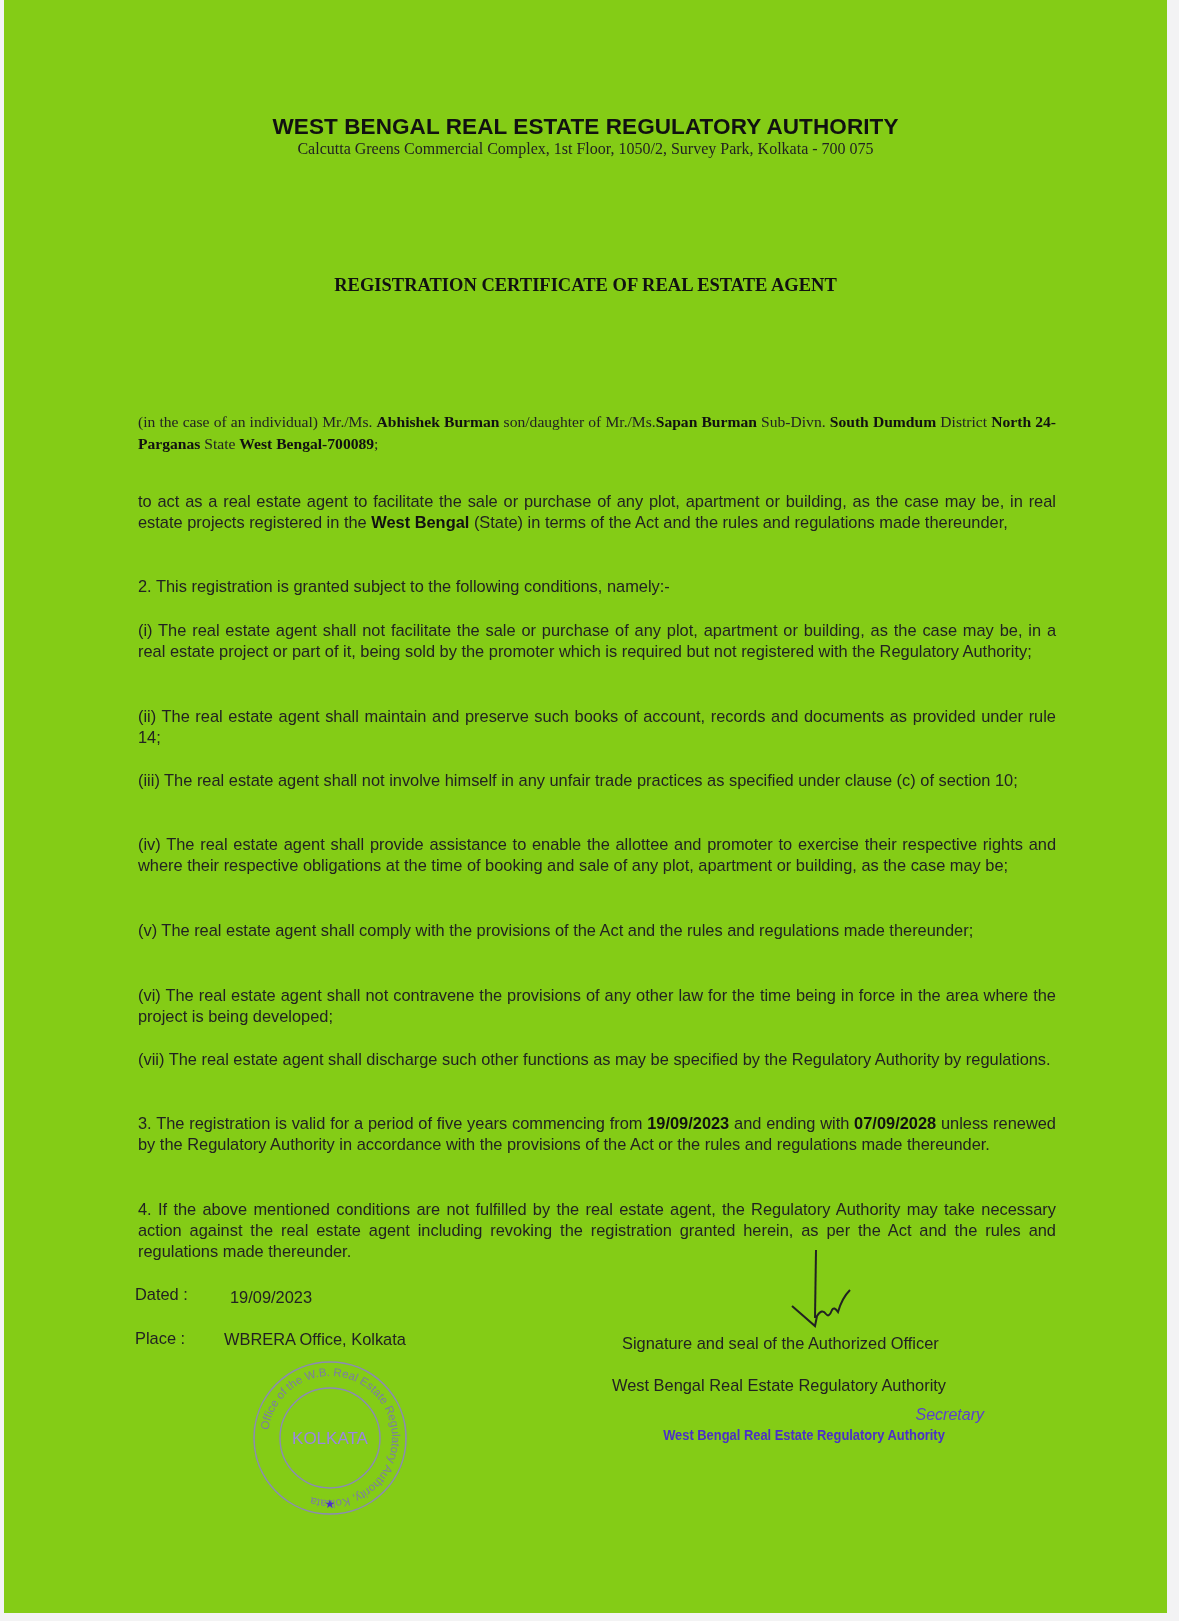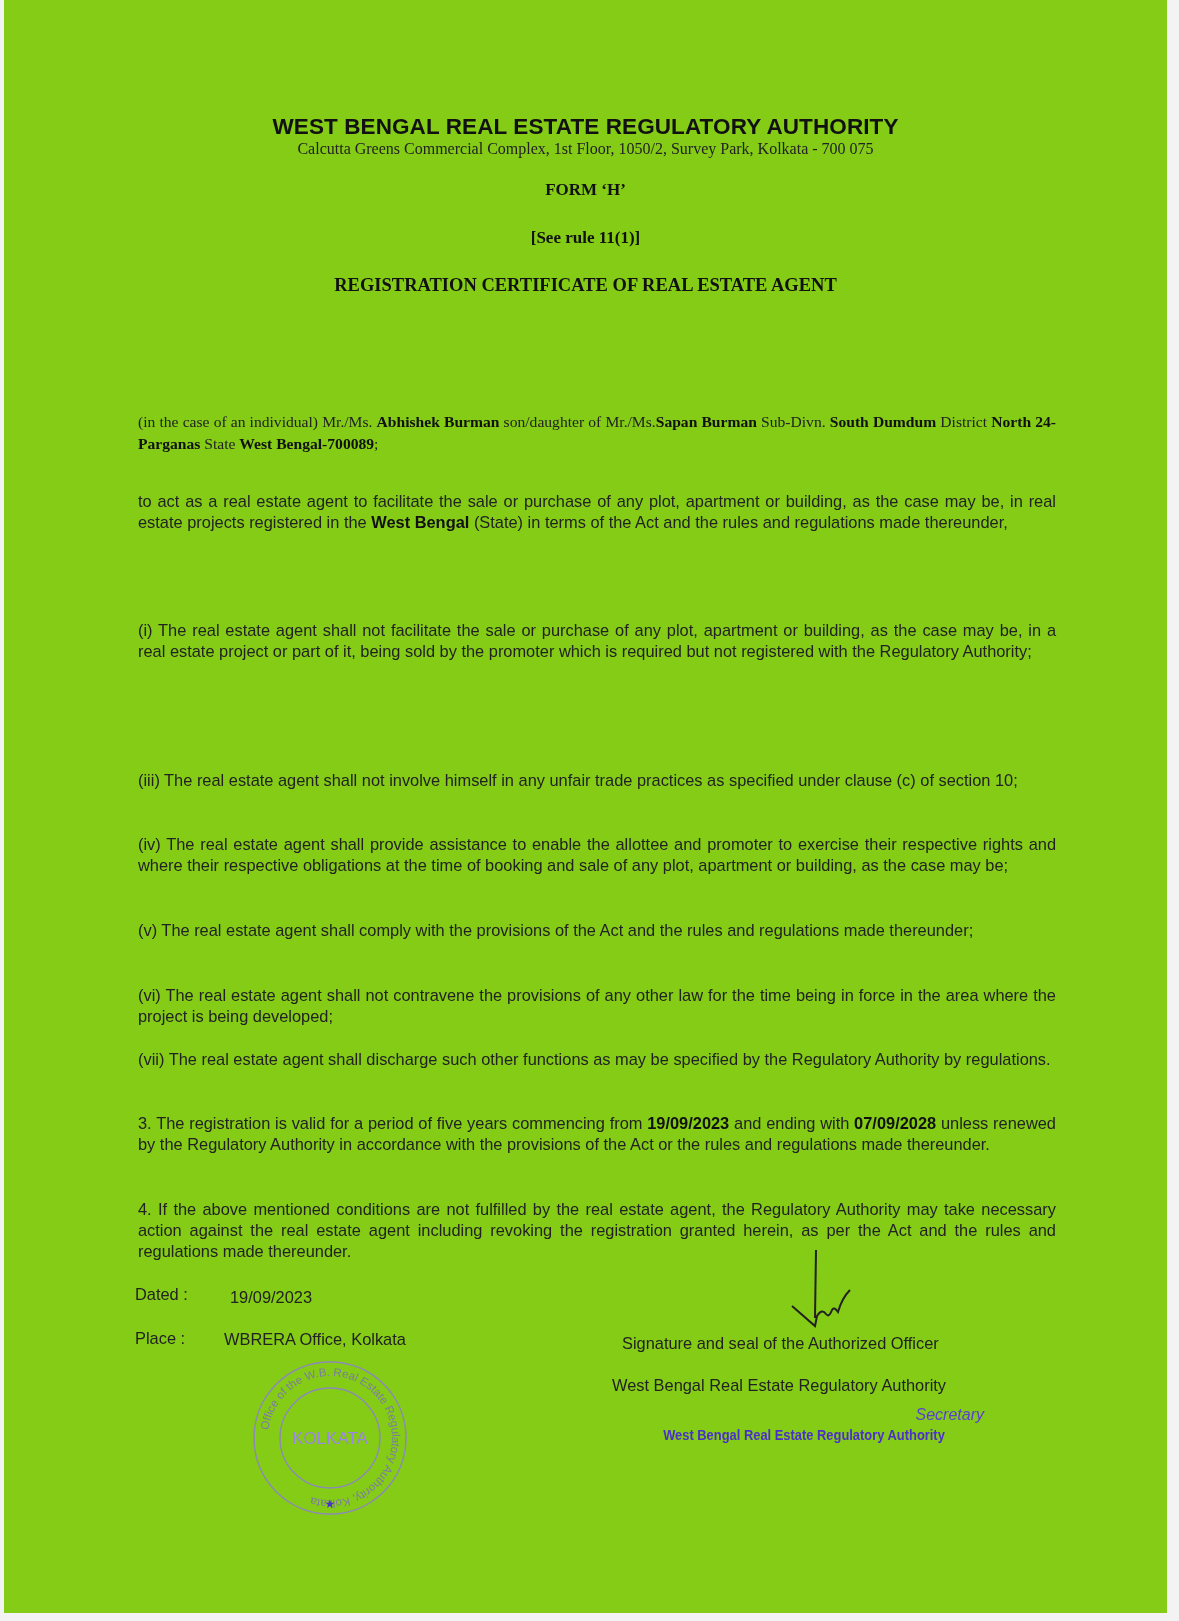--- a/index.html
+++ b/index.html
@@ -44,35 +44,35 @@
     transform: scaleX(0.86); transform-origin: center;
   }
 </style>
 </head>
 <body>
 
 <div class="page">
 
   <div class="abs center title">WEST BENGAL REAL ESTATE REGULATORY AUTHORITY</div>
   <div class="abs center address serif">Calcutta Greens Commercial Complex, 1st Floor, 1050/2, Survey Park, Kolkata - 700 075</div>
-  <div class="abs center form serif">FORM ‘H’</div>
-  <div class="abs center rule serif">[See rule 11(1)]</div>
   <div class="abs center heading serif">REGISTRATION CERTIFICATE OF REAL ESTATE AGENT</div>
 
 
   <div class="para p-serif just-last" style="top:411px;">
     <span>(in the case of an individual) Mr./Ms. </span><b>Abhishek Burman</b><span> son/daughter of Mr./Ms.</span><b>Sapan Burman</b><span> Sub-Divn. </span><b>South Dumdum</b><span> District </span><b>North 24-Parganas</b><span> State </span><b>West Bengal-700089</b><span>;</span>
   </div>
 
   <div class="para just-last" style="top:491px;">
     <span>to act as a real estate agent to facilitate the sale or purchase of any plot, apartment or building, as the case may be, in real estate projects registered in the </span><b>West Bengal</b><span> (State) in terms of the Act and the rules and regulations made thereunder,</span>
   </div>
 
+  <div class="para" style="top:576px;">2.  This registration is granted subject to the following conditions, namely:-</div>
 
   <div class="para just-last" style="top:620px;">(i)  The real estate agent shall not facilitate the sale or purchase of any plot, apartment or building, as the case may be, in a real estate project or part of it, being  sold by the promoter which is required but not registered with the Regulatory Authority;</div>
+  <div class="para just-last" style="top:706px;">(ii)  The real estate agent shall maintain and preserve such books of account, records and documents as provided under rule 14;</div>
   <div class="para just-last" style="top:770px;">(iii) The real estate agent shall not involve himself in any unfair trade practices as specified under clause (c) of section 10;</div>
   <div class="para just-last" style="top:834px;">(iv) The real estate agent shall provide assistance to enable the allottee and promoter to exercise their respective rights and where their respective obligations at the time of booking and sale of any plot, apartment or building, as the case may be;</div>
   <div class="para just-last" style="top:920px;">(v) The real estate agent shall comply with the provisions of the Act and the rules and regulations made thereunder;</div>
   <div class="para just-last" style="top:985px;">(vi) The real estate agent shall not contravene the provisions of any other law for the time being in force in the area where the project is being developed;</div>
   <div class="para just-last" style="top:1049px;">(vii) The real estate agent shall discharge such other functions as may be specified by the Regulatory Authority by regulations.</div>
 
   <div class="para just-last" style="top:1113px;">
     <span>3. The registration is valid for a period of five years commencing from </span><b>19/09/2023</b><span> and ending with </span><b>07/09/2028</b><span> unless renewed by the Regulatory Authority in accordance with the provisions of the Act or the rules and regulations made thereunder.</span>
   </div>
 

